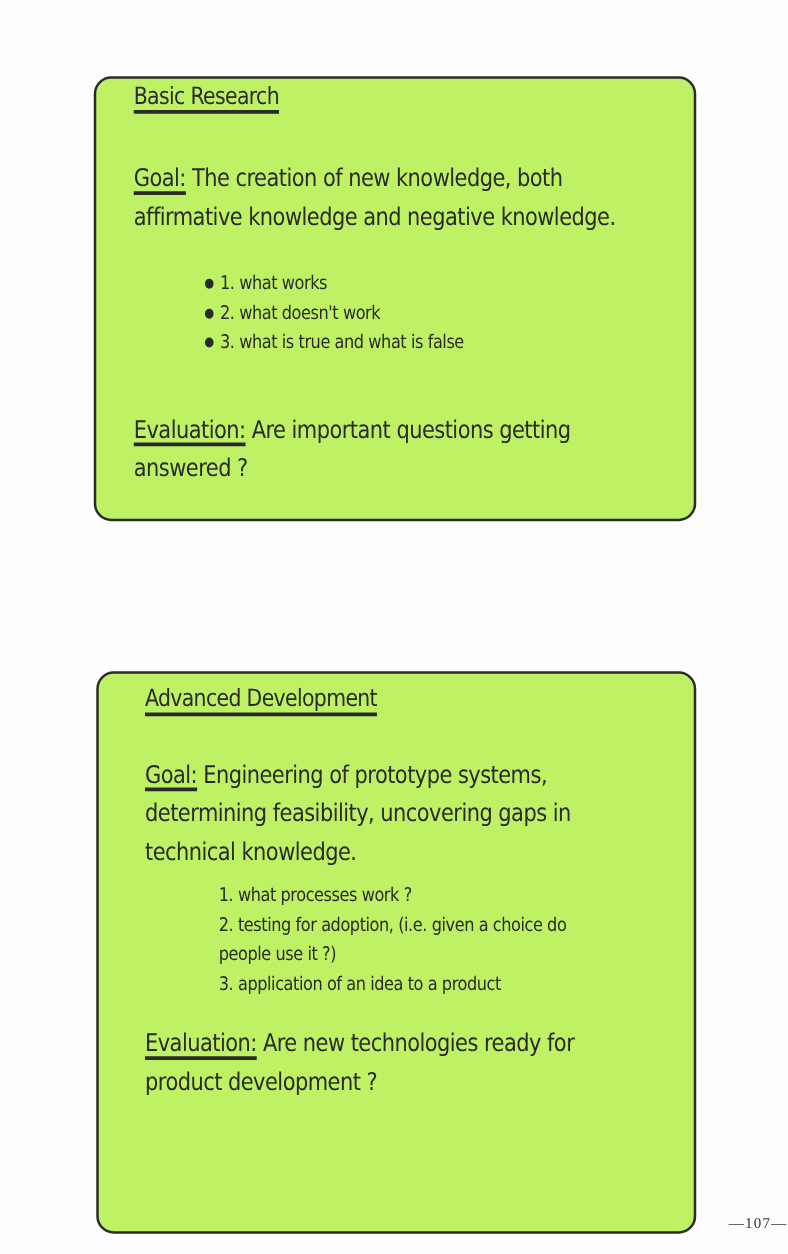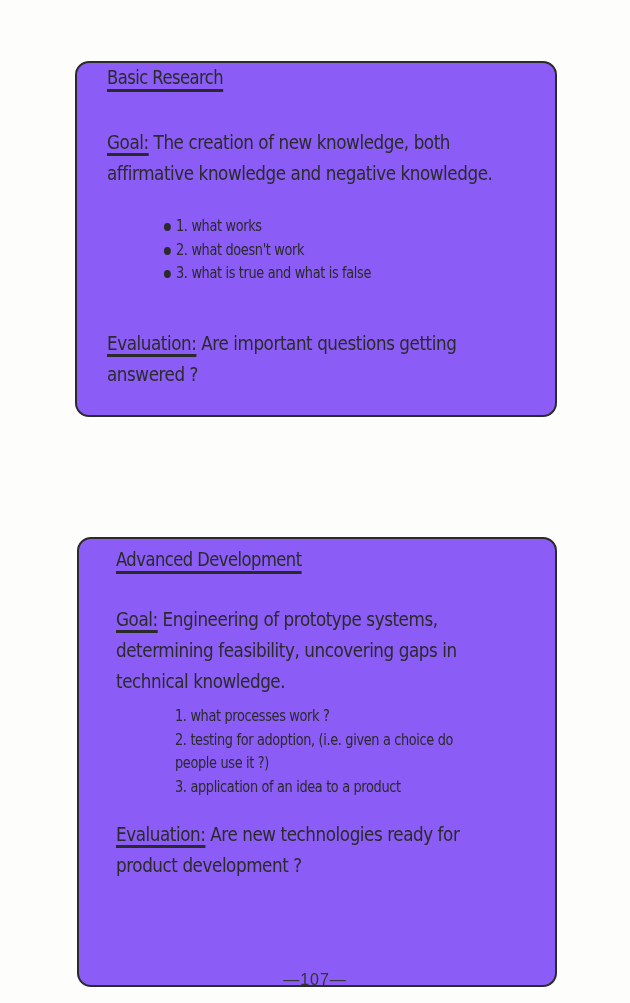--- a/index.html
+++ b/index.html
@@ -2,38 +2,38 @@
 <html><head>
 <meta charset="utf-8">
 <style>
   html, body { margin: 0; padding: 0; }
   body {
     width: 630px; height: 1003px; background: #fdfdfb; position: relative; overflow: hidden;
     font-family: "DejaVu Sans", sans-serif; color: #2a2a2a;
   }
   .card {
     position: absolute; border: 2.5px solid #2b2b2b; border-radius: 14px; box-sizing: border-box;
-    background: #8b5cf6;
+    background: #bef264;
   }
   #card1 { left: 75px; top: 61px; width: 482px; height: 356px; }
   #card2 { left: 77px; top: 537px; width: 480px; height: 450px; }
   .title {
     position: absolute; font-size: 19px; letter-spacing: -0.6px;
     text-decoration: underline; text-decoration-thickness: 2.5px; text-underline-offset: 5px;
     transform: scaleX(0.86); transform-origin: left;
   }
   .para {
     position: absolute; font-size: 19.5px; line-height: 31px; letter-spacing: -0.5px;
     transform: scaleX(0.86); transform-origin: left; white-space: nowrap;
   }
   .lbl { text-decoration: underline; text-decoration-thickness: 2.5px; text-underline-offset: 4px; }
   .list { position: absolute; font-size: 15px; line-height: 23.5px; letter-spacing: -0.4px; transform: scaleX(0.86); transform-origin: left; white-space: nowrap; }
   .list .row { position: relative; }
   .bullet { position: absolute; left: -14px; top: 8px; width: 8px; height: 8px; border-radius: 50%; background: #2a2a2a; }
-  .pageno { position: absolute; left: 0; width: 630px; top: 971px; text-align: center; font-family: Liberation Sans, sans-serif; font-size: 16px; letter-spacing: 1px; color: #333; }
+  .pageno { position: absolute; left: 0; width: 630px; top: 971px; text-align: right; font-family: Liberation Serif, serif; font-size: 12px; letter-spacing: 1px; color: #333; }
 </style>
 </head>
 <body>
 
 <div class="card" id="card1">
   <div class="title" style="left:30px; top:3px;">Basic Research</div>
   <div class="para" style="left:30px; top:64px;">
     <div><span class="lbl">Goal:</span> <span>The creation of new knowledge, both</span></div>
     <div>affirmative knowledge and negative knowledge.</div>
   </div>

